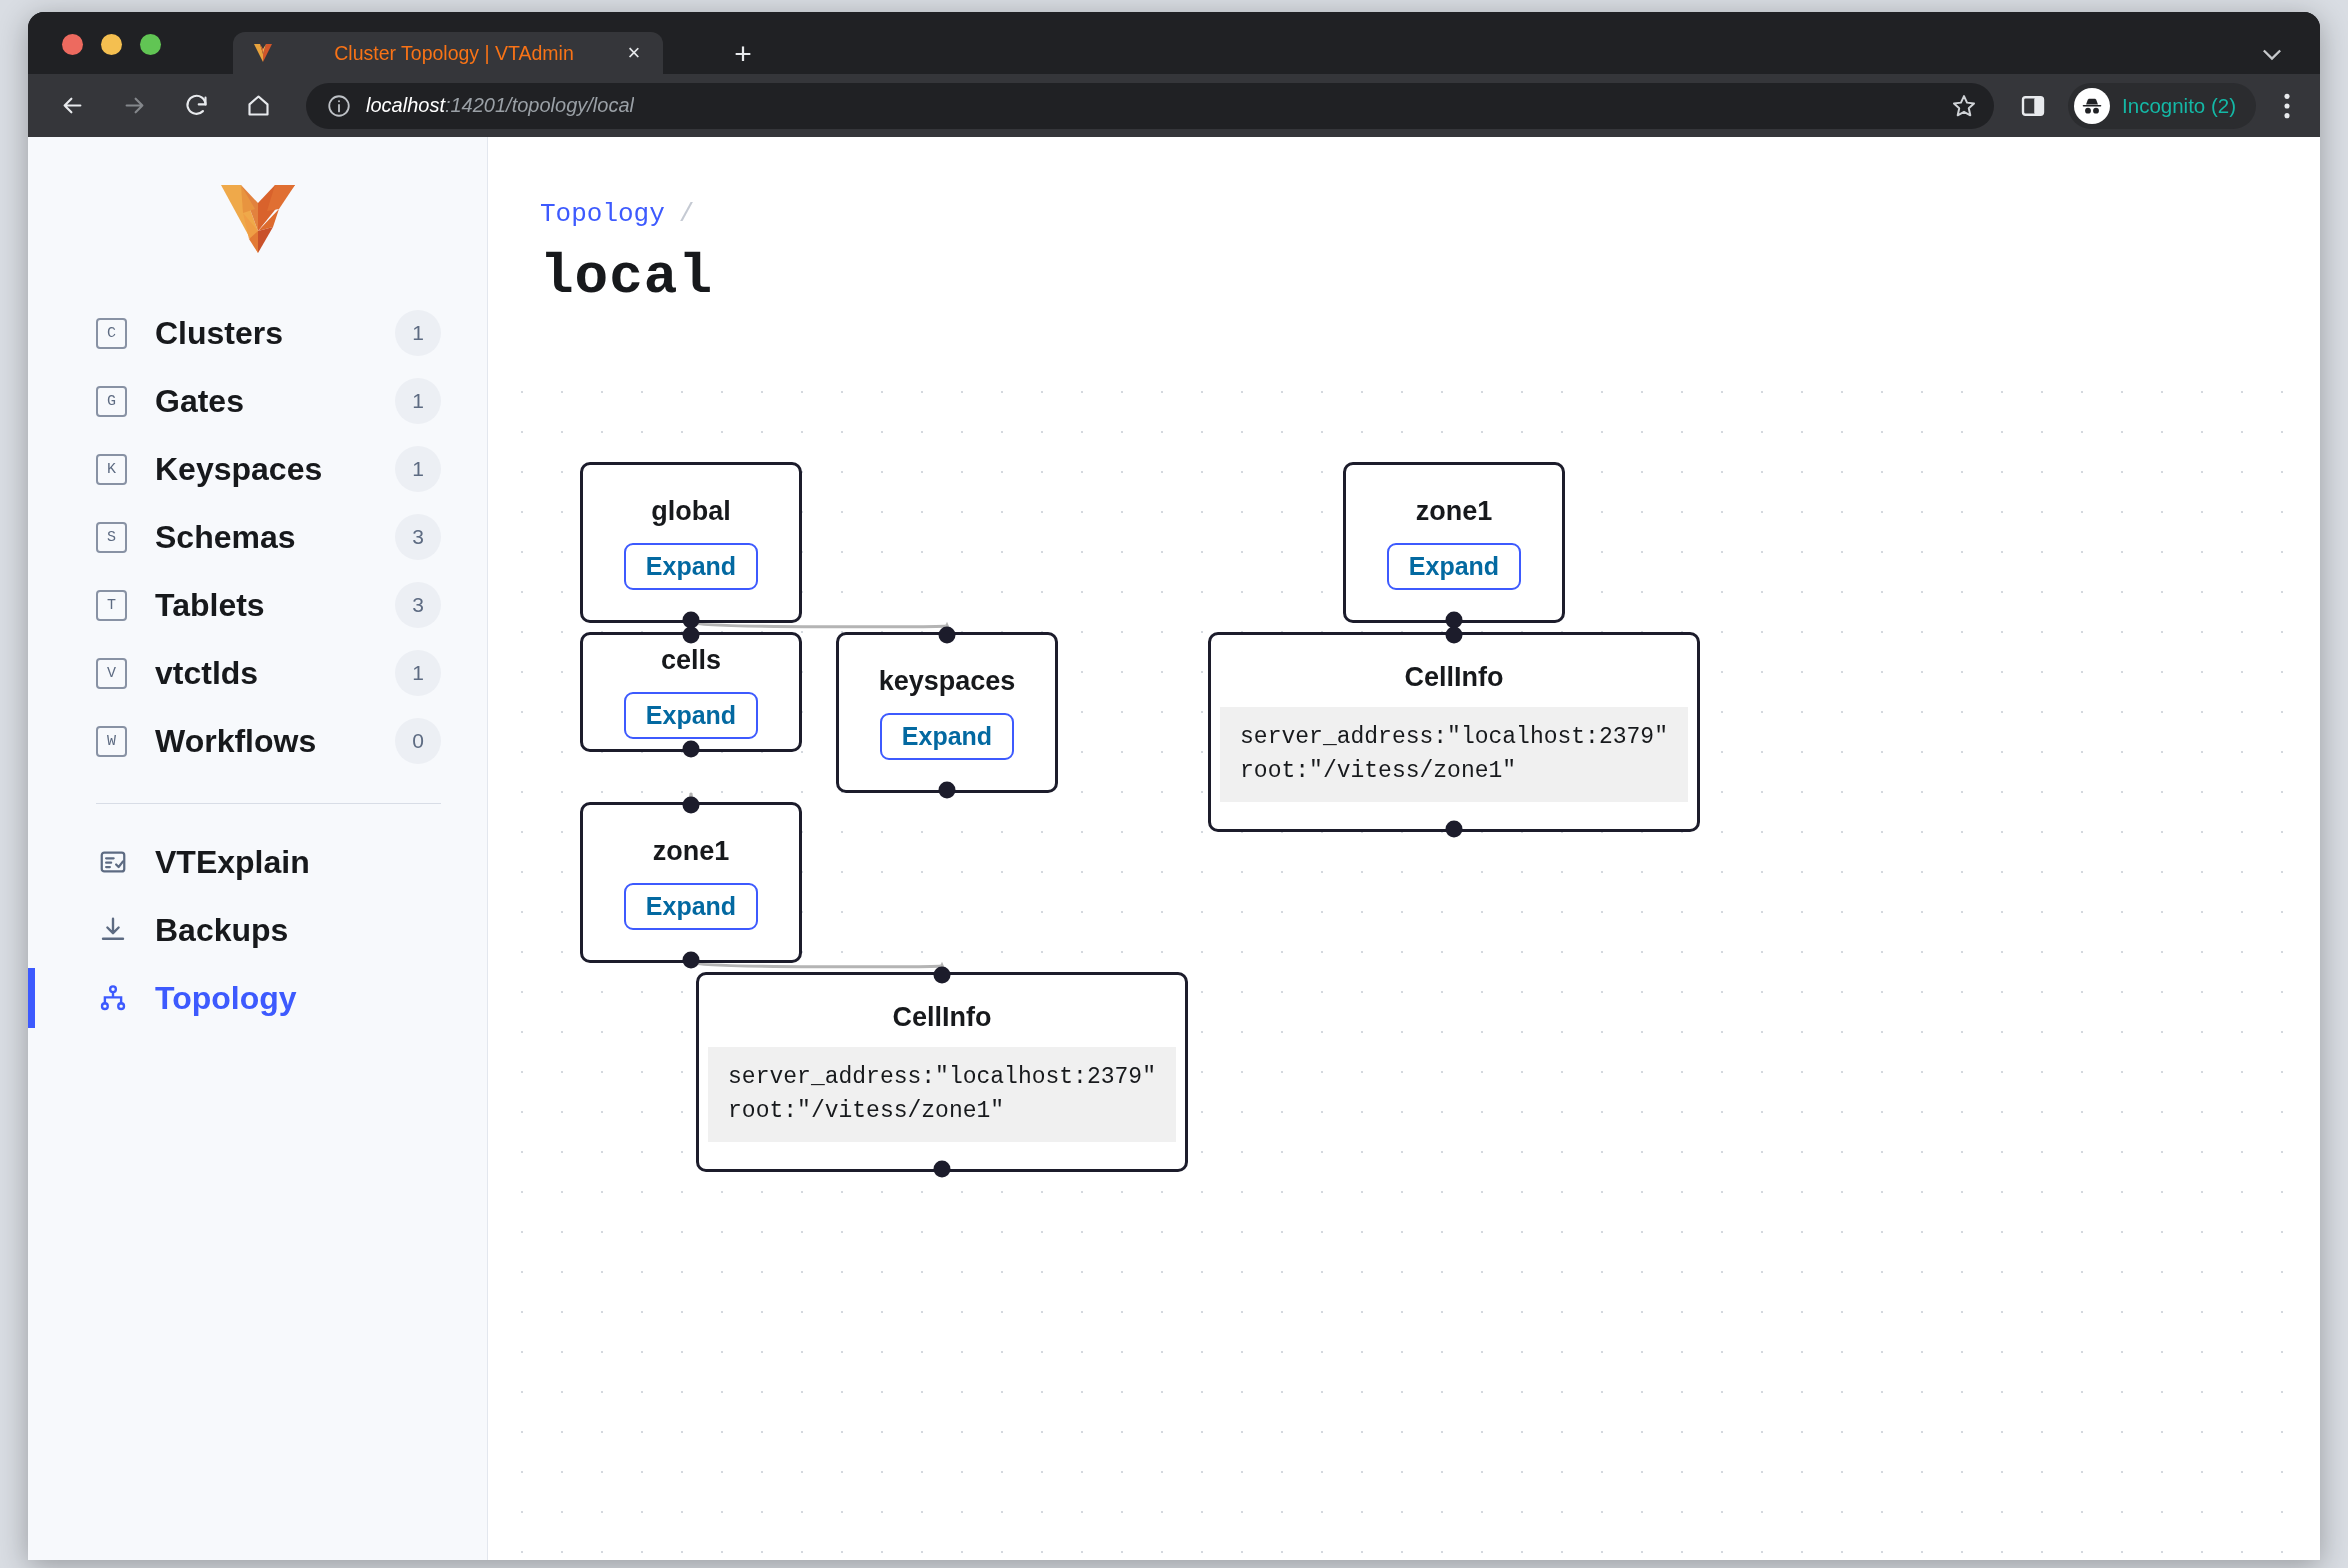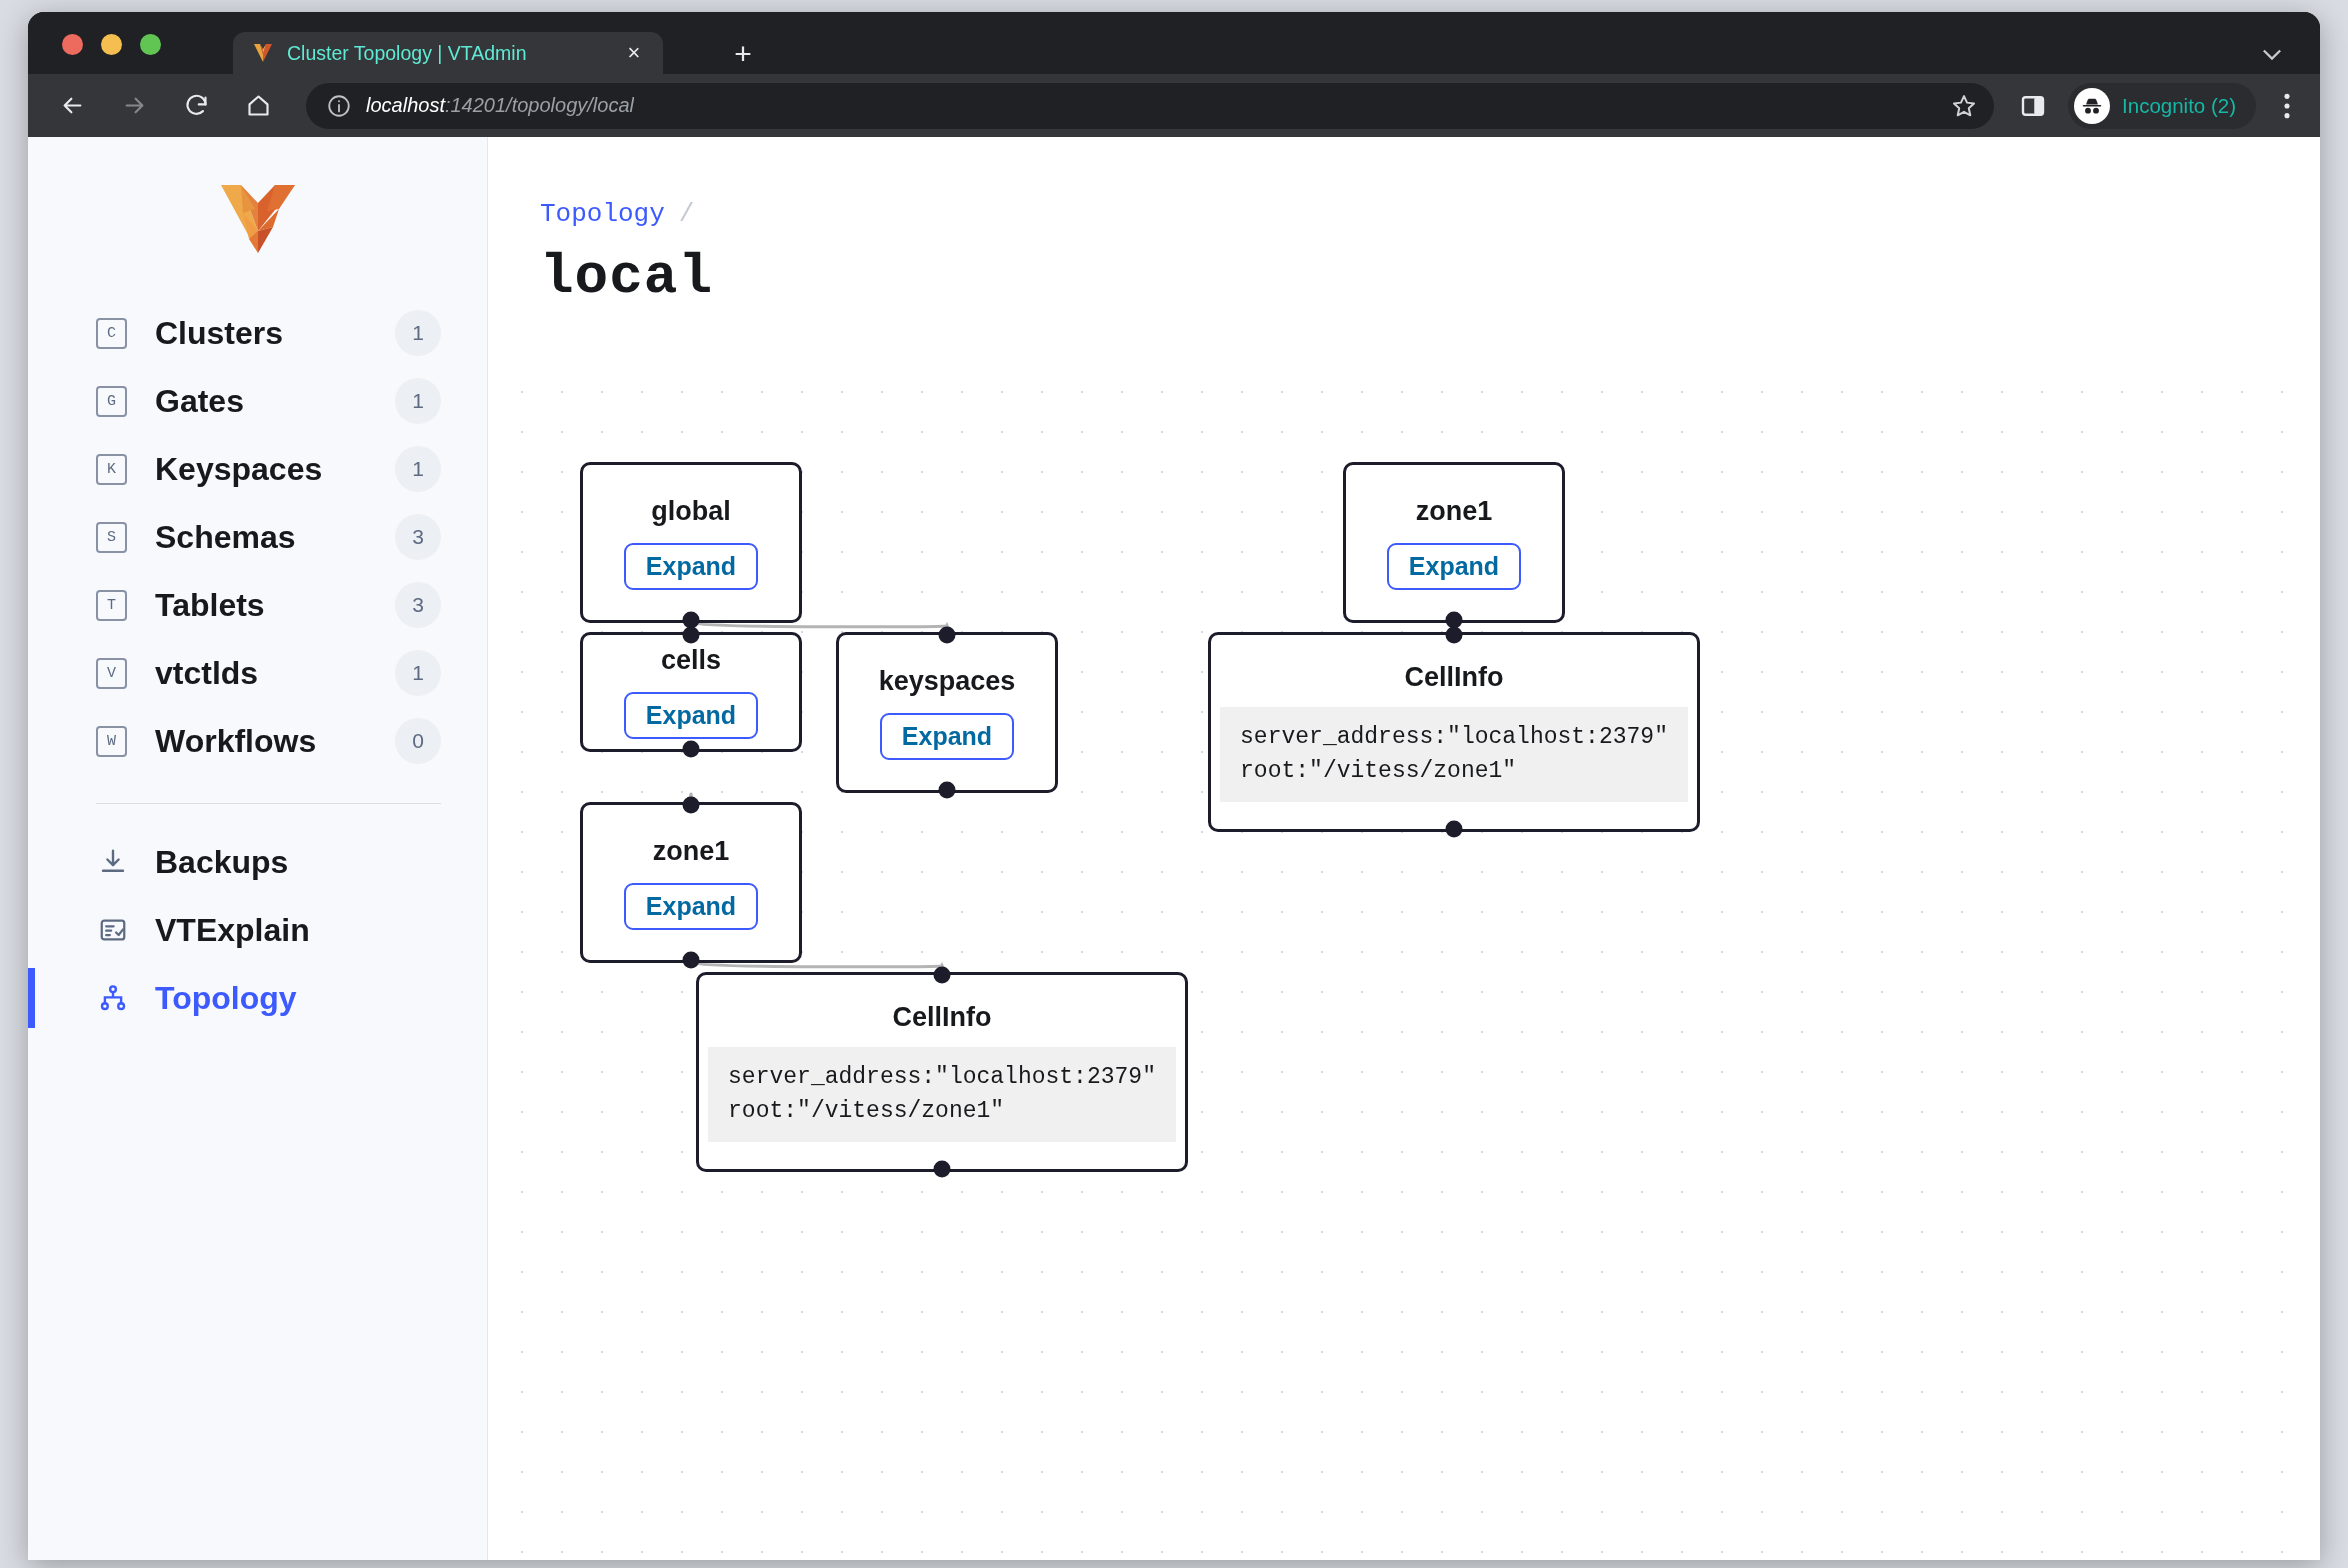--- a/index.html
+++ b/index.html
@@ -45,23 +45,23 @@
     position: absolute; left: 205px; top: 20px;
     height: 42px; width: 430px;
     background: #35363a;
     border-radius: 12px 12px 0 0;
     display: flex; align-items: center;
     padding: 0 16px 0 18px;
   }
   .tab-fav { width: 24px; height: 24px; flex: 0 0 24px; margin-right: 12px; }
   .tab-title {
     flex: 1 1 auto;
-    color: #5eead4;
+    color: #f97316;
     font-size: 19.5px;
-    white-space: nowrap; overflow: hidden; text-overflow: ellipsis;
+    white-space: nowrap; overflow: hidden; text-overflow: ellipsis; text-align: center;
   }
   .tab-close {
     width: 26px; height: 26px; flex: 0 0 26px;
     color: #e8eaed; font-size: 22px; line-height: 26px; text-align: center;
   }
   .newtab {
     position: absolute; left: 700px; top: 28px;
     width: 30px; height: 30px;
     color: #e8eaed; font-size: 30px; line-height: 28px; text-align: center;
     font-weight: 300;
@@ -414,36 +414,36 @@
             <span class="nav-label">Workflows</span>
             <span class="count-pill">0</span>
           </div>
         </div>
 
         <div class="nav-divider"></div>
 
         <div class="nav-list">
           <div class="nav-item">
             <span class="nav-gicon">
-              <svg viewBox="0 0 24 24" width="30" height="30" fill="none" stroke="currentColor" stroke-width="1.9" stroke-linecap="round" stroke-linejoin="round">
-                <path d="M12 3v11M7.5 10l4.5 4.5 4.5-4.5"></path>
-                  <path d="M4 19h16"></path>
-              </svg>
-            </span>
-            <span class="nav-label">Backups</span>
-          </div>
-          <div class="nav-item">
-            <span class="nav-gicon">
               <svg viewBox="0 0 24 24" width="30" height="30" fill="none" stroke="currentColor" stroke-width="1.8" stroke-linecap="round" stroke-linejoin="round">
                 <rect x="3" y="4.5" width="18" height="15" rx="2"></rect>
                 <path d="M6.5 9h6M6.5 12.5h4M6.5 16h3"></path>
                 <path d="M14.5 14l2 2 3.5-4.5"></path>
               </svg>
             </span>
             <span class="nav-label">VTExplain</span>
+          </div>
+          <div class="nav-item">
+            <span class="nav-gicon">
+              <svg viewBox="0 0 24 24" width="30" height="30" fill="none" stroke="currentColor" stroke-width="1.9" stroke-linecap="round" stroke-linejoin="round">
+                <path d="M12 3v11M7.5 10l4.5 4.5 4.5-4.5"></path>
+                  <path d="M4 19h16"></path>
+              </svg>
+            </span>
+            <span class="nav-label">Backups</span>
           </div>
           <div class="nav-item active">
             <span class="nav-gicon">
               <svg viewBox="0 0 24 24" width="30" height="30" fill="none" stroke="currentColor" stroke-width="1.9" stroke-linecap="round">
                 <circle cx="12" cy="5" r="2.3"></circle>
                 <circle cx="5.5" cy="18.5" r="2.3"></circle>
                 <circle cx="18.5" cy="18.5" r="2.3"></circle>
                 <path d="M12 7.3v4.2M5.5 16.2v-4.7h13v4.7"></path>
               </svg>
             </span>

